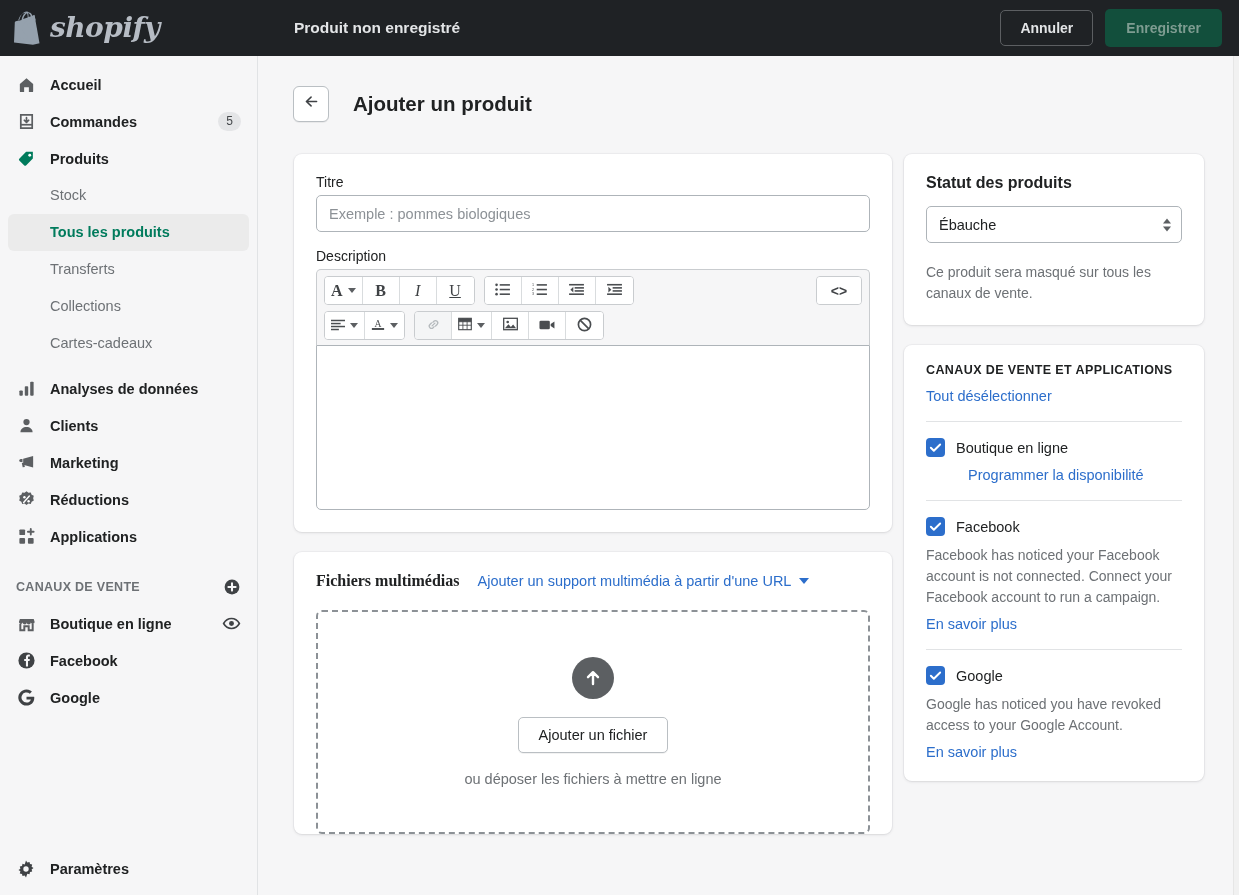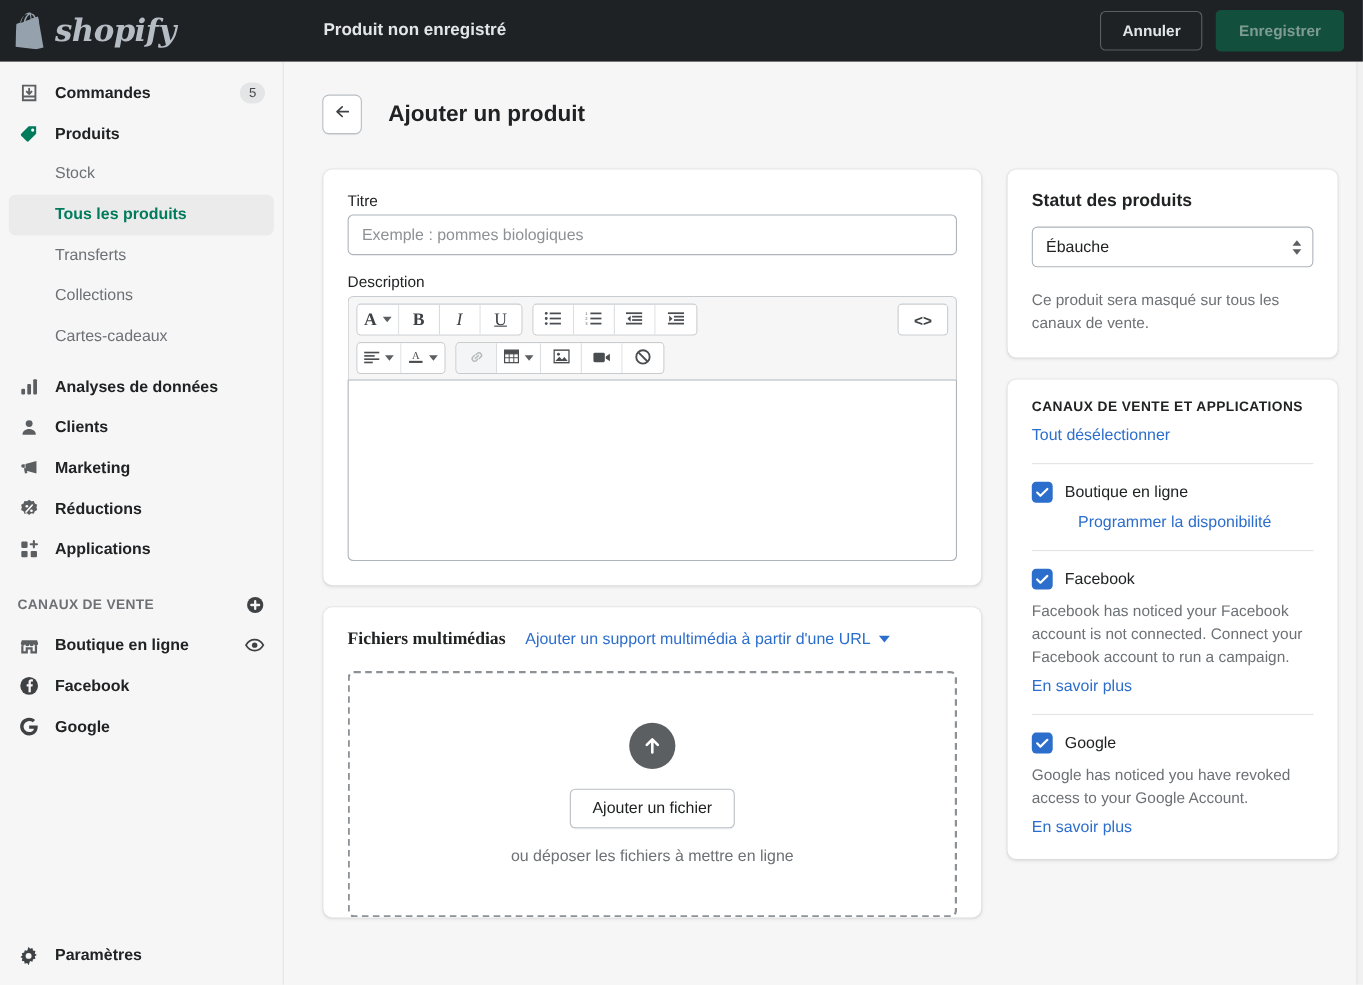--- a/index.html
+++ b/index.html
@@ -172,21 +172,21 @@
     box-shadow: 0 1px 0 rgba(0,0,0,0.05);
   }
   .page-title {
     font-size: 20.5px; font-weight: 600;
     color: #202223;
     margin-left: 24px;
   }
   .columns {
     display: flex;
     padding: 25px 28px 0 35px;
-    gap: 24px;
+    gap: 12px;
     align-items: flex-start;
   }
   .col-left { width: 598px; flex: 0 0 598px; }
   .col-right { width: 300px; flex: 0 0 300px; }
   .card {
     background: #fff;
     border-radius: 8px;
     box-shadow: 0 0 0 1px rgba(63,63,68,0.04), 0 1px 3px rgba(63,63,68,0.13);
     margin-bottom: 20px;
   }
@@ -382,20 +382,28 @@
   </div>
   <div class="topbar-title">Produit non enregistré</div>
   <div class="topbar-actions">
     <button class="btn-cancel">Annuler</button>
     <button class="btn-save">Enregistrer</button>
   </div>
 </div>
 
 <nav class="sidebar">
 
+  <div class="nav-item">
+    <span class="ico">
+      <svg width="19" height="19" viewBox="0 0 20 20">
+          <path d="M3 9.5L10 3.5l7 6V17a1 1 0 0 1-1 1h-3.5v-5h-5v5H4a1 1 0 0 1-1-1V9.5z" fill="#5c5f62"></path>
+        </svg>
+    </span>
+    <span class="lbl">Accueil</span>
+  </div>
 
   <div class="nav-item">
     <span class="ico">
       <svg width="19" height="19" viewBox="0 0 20 20">
         <path d="M4 3h12v14H4V3z" fill="none" stroke="#5c5f62" stroke-width="1.8"></path>
         <path d="M10 6v5m0 0l-2.3-2.3M10 11l2.3-2.3" stroke="#5c5f62" stroke-width="1.8" fill="none" stroke-linecap="round"></path>
         <path d="M4 13.4h12" stroke="#5c5f62" stroke-width="1.8"></path>
       </svg>
     </span>
     <span class="lbl">Commandes</span>

